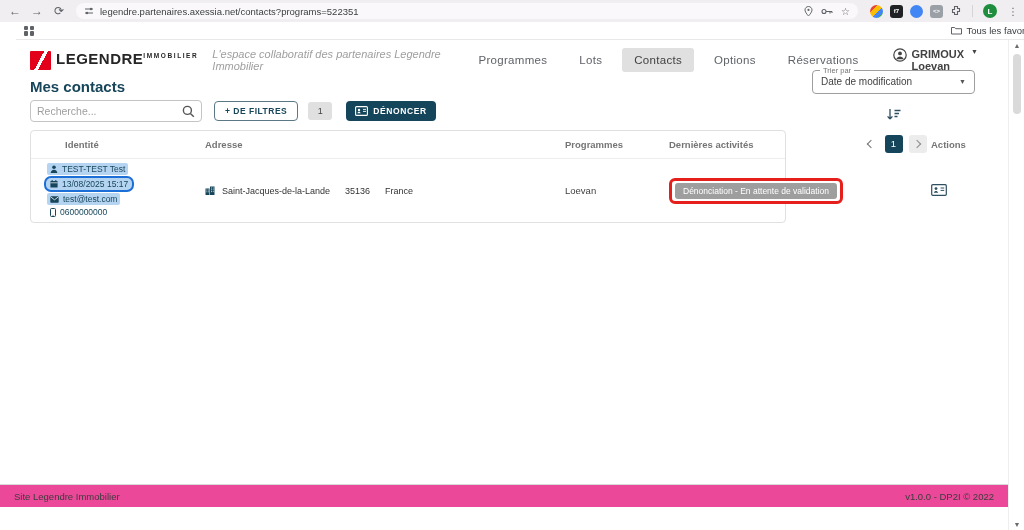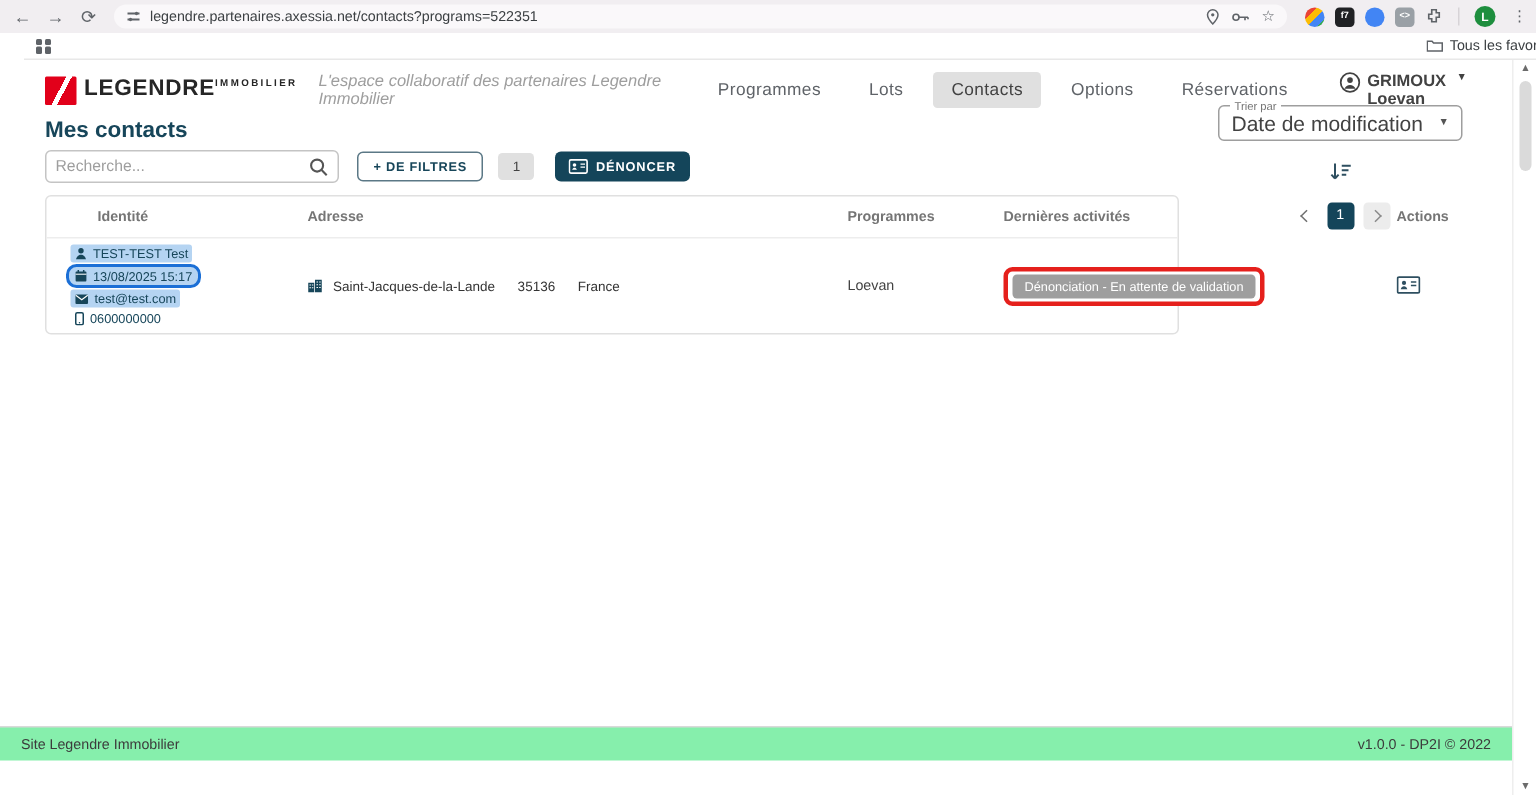--- a/index.html
+++ b/index.html
@@ -54,40 +54,40 @@
   .user-menu { display:flex; align-items:flex-start; gap:5px; margin-left:14px; font-size:11px;
     font-weight:bold; color:#424242; }
   .user-caret { font-size:7px; color:#424242; margin-left:2px; }
 
   .page-title { position:absolute; left:30px; top:38px; font-size:15px; font-weight:bold;
     color:#17465a; }
 
   
   .toolbar { position:absolute; left:30px; right:33px; top:58px; height:26px;
     display:flex; align-items:center; }
-  .search-box { width:196px; height:22px; border:1px solid #c4c4c4; border-radius:4px;
+  .search-box { width:172px; height:22px; border:1px solid #c4c4c4; border-radius:4px;
     display:flex; align-items:center; padding:0 6px; background:#fff; }
   .search-box input { border:none; outline:none; flex:1; font-size:10.5px; color:#424242;
     font-family:"Liberation Sans", sans-serif; background:transparent; min-width:0; }
   .search-box input::placeholder { color:#9e9e9e; }
   .btn-outline { margin-left:12px; height:20px; border:1px solid #5b7886; border-radius:4px;
     background:#fff; color:#17465a; font-size:8.5px; font-weight:bold; letter-spacing:0.5px;
     display:flex; align-items:center; padding:0 10px; gap:4px; }
   .count-badge { margin-left:10px; min-width:24px; height:18px; background:#e0e0e0;
     border-radius:3px; color:#424242; font-size:9px; display:flex; align-items:center;
     justify-content:center; padding:0 6px; }
   .btn-dark { margin-left:14px; height:20px; background:#14455a; border-radius:4px;
     color:#fff; font-size:8.5px; font-weight:bold; letter-spacing:0.6px; display:flex;
     align-items:center; padding:0 9px; gap:5px; border:none; }
   .sort-wrap { margin-left:auto; display:flex; align-items:center; gap:14px;flex-direction:column; }
   .select-field { position:relative; width:163px; height:24px; border:1px solid #9e9e9e;
     border-radius:4px; display:flex; align-items:center; padding:0 8px; background:#fff; }
   .select-label { position:absolute; top:-5px; left:7px; background:#fff; padding:0 3px;
     font-size:7.5px; color:#757575; }
-  .select-value { font-size:14px; color:#424242; flex:1; white-space:nowrap;
+  .select-value { font-size:10px; color:#424242; flex:1; white-space:nowrap;
     overflow:hidden; }
   .select-caret { font-size:7px; color:#555; }
   .pager { display:flex; align-items:center; gap:6px; }
   .chev { width:18px; height:18px; display:flex; align-items:center; justify-content:center;
     border-radius:3px; color:#8a8a8a; }
   .chev.boxed { background:#ececec; }
   .chev-glyph { width:6px; height:6px; border-top:1.6px solid currentColor;
     border-right:1.6px solid currentColor; }
   .chev-left .chev-glyph { transform:rotate(-135deg); margin-left:2px; }
   .chev-right .chev-glyph { transform:rotate(45deg); margin-right:2px; }
@@ -115,21 +115,21 @@
   .addr-line { display:flex; align-items:center; gap:7px; font-size:9px; color:#333; }
   .addr-part { margin-right:8px; }
   .chip-annot { display:inline-block; border:3px solid #e5201c; border-radius:6px;
     padding:2px 3px; background:#fff; }
   .chip { background:#9e9e9e; color:#fff; font-size:8.5px; padding:3px 8px;
     border-radius:3px; white-space:nowrap; display:inline-block; }
   .icon-teal { color:#17465a; flex:0 0 auto; display:inline-flex; }
 
   
   .footer { position:absolute; left:0; bottom:0; width:1008px; height:23px;
-    background:#86efac; border-top:1px solid #d9d9d9; display:flex; align-items:center;
+    background:#ec4899; border-top:1px solid #d9d9d9; display:flex; align-items:center;
     padding:0 14px; font-size:9.5px; color:#3c3c3c; }
   .footer-right { margin-left:auto; }
 
   
   .scrollbar { position:absolute; right:0; top:40px; width:16px; height:490px;
     background:#ffffff; border-left:1px solid #eeeeee; }
   .sb-arrow { position:absolute; left:0; width:16px; text-align:center; font-size:7px;
     color:#6b6b6b; }
   .sb-up { top:2px; } .sb-down { bottom:2px; }
   .sb-thumb { position:absolute; left:4px; top:14px; width:8px; height:60px;

